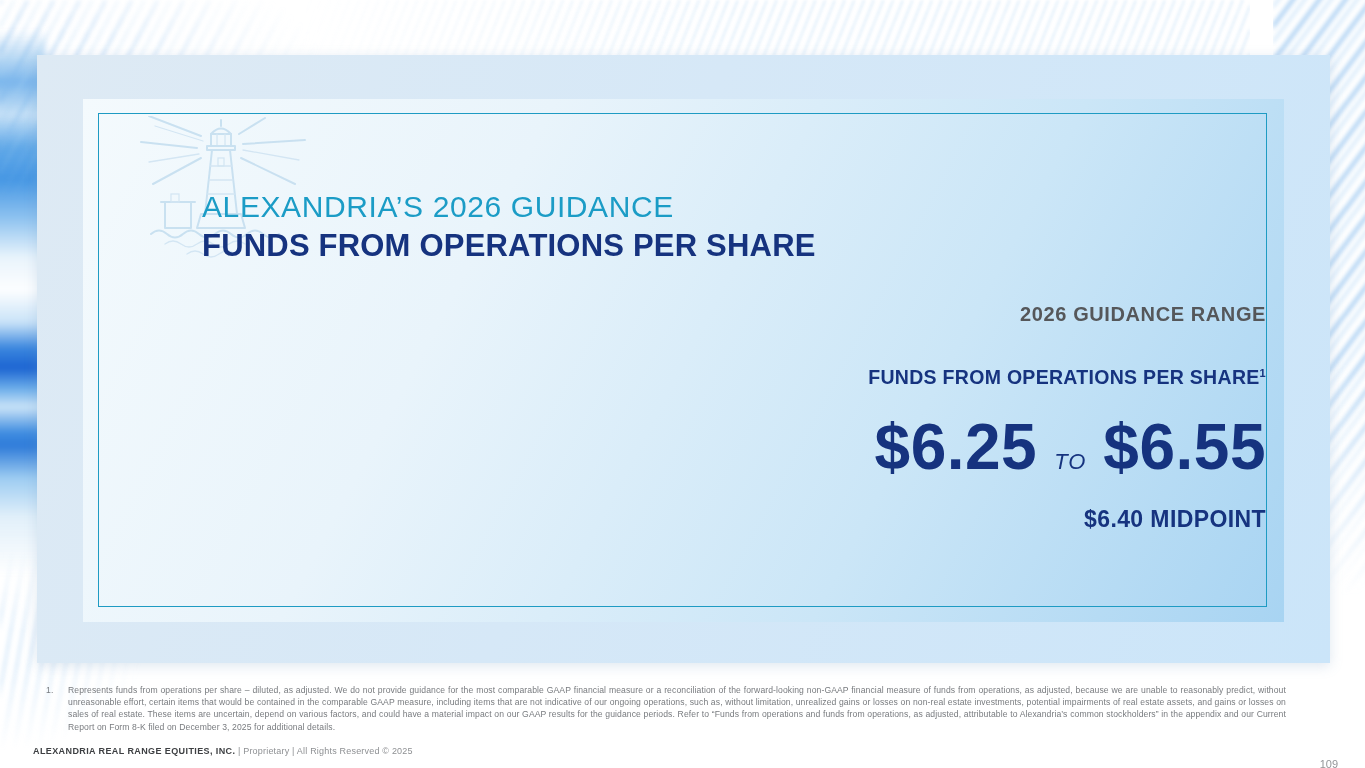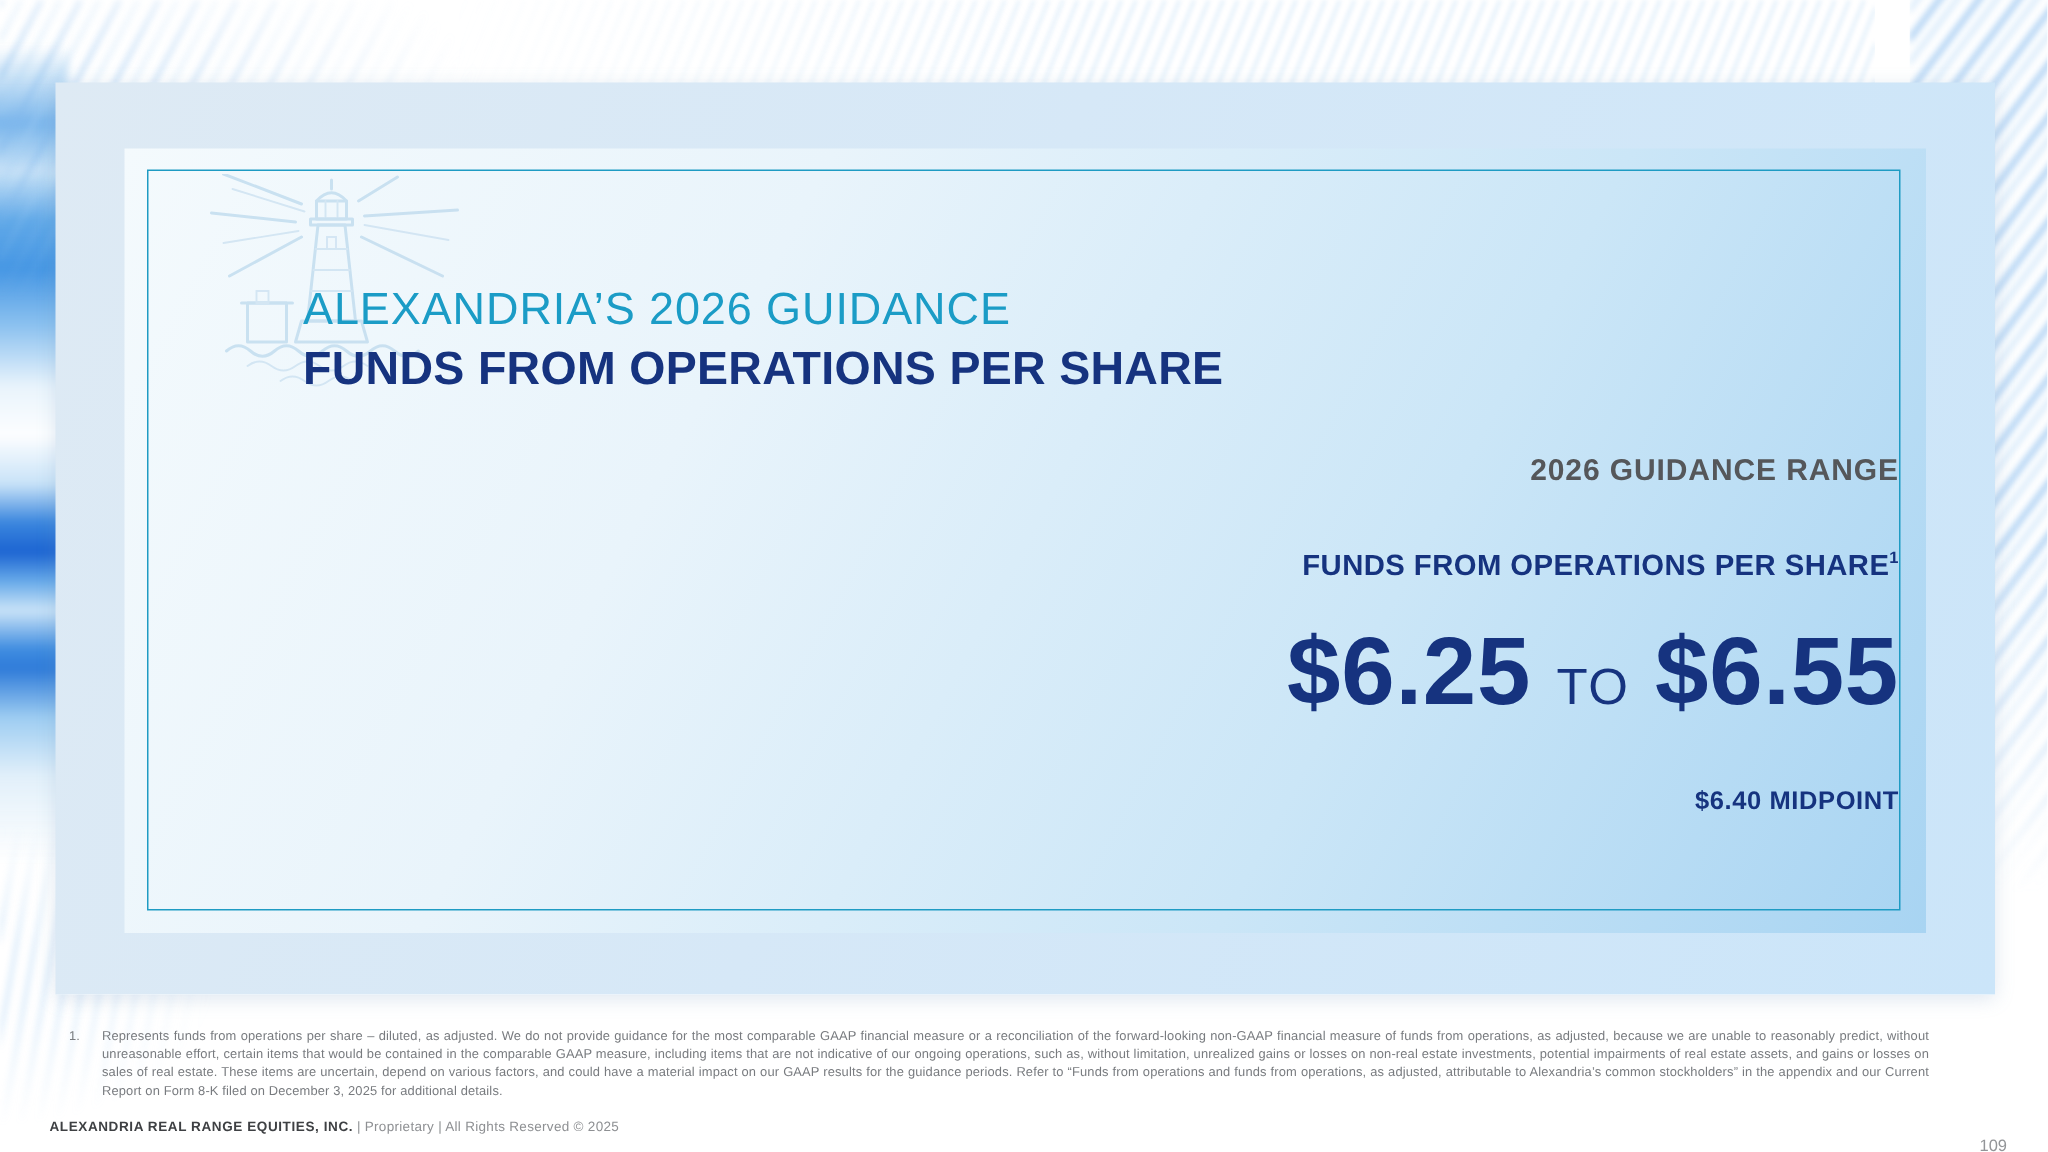--- a/index.html
+++ b/index.html
@@ -74,22 +74,22 @@
   .title-text { position:absolute; left:103px; top:41px; line-height:39px; white-space:nowrap;margin-top:32px; }
   .title-line1 { font-size:30px; font-weight:400; color:#1B9CC6; letter-spacing:0.6px; }
   .title-line2 { font-size:31px; font-weight:700; color:#16337F; letter-spacing:0.2px; }
 
   
   .center-label { position:absolute; left:14px; right:0; text-align:right; color:#16337F; }
   .section-heading { top:189px; font-size:20px; font-weight:700; color:#55575A; letter-spacing:0.6px; }
   .metric-label { top:252px; font-size:19.5px; font-weight:700; letter-spacing:0.3px; }
   .metric-label sup { font-size:11px; }
   .range-row { top:293px; font-size:64px; font-weight:700; line-height:80px; letter-spacing:0.5px; }
-  .range-connector { font-size:34px; font-weight:400; letter-spacing:1px; margin:0 17px; }
-  .midpoint { top:392px; font-size:17px; font-weight:700; letter-spacing:0.4px;margin-top:18px; }
+  .range-connector { font-size:22px; font-weight:400; letter-spacing:1px; margin:0 17px;font-style:italic; }
+  .midpoint { top:392px; font-size:23px; font-weight:700; letter-spacing:0.4px; }
 
   
   .footnote {
     position:absolute; left:46px; top:684px; width:1240px;
     display:flex; color:#787B7F; font-size:8.6px; line-height:1.42; letter-spacing:0.1px;
   }
   .footnote-number { min-width:12px; margin-right:10px; text-align:left; }
   .footnote-text { flex:1; text-align:justify; }
 
   

